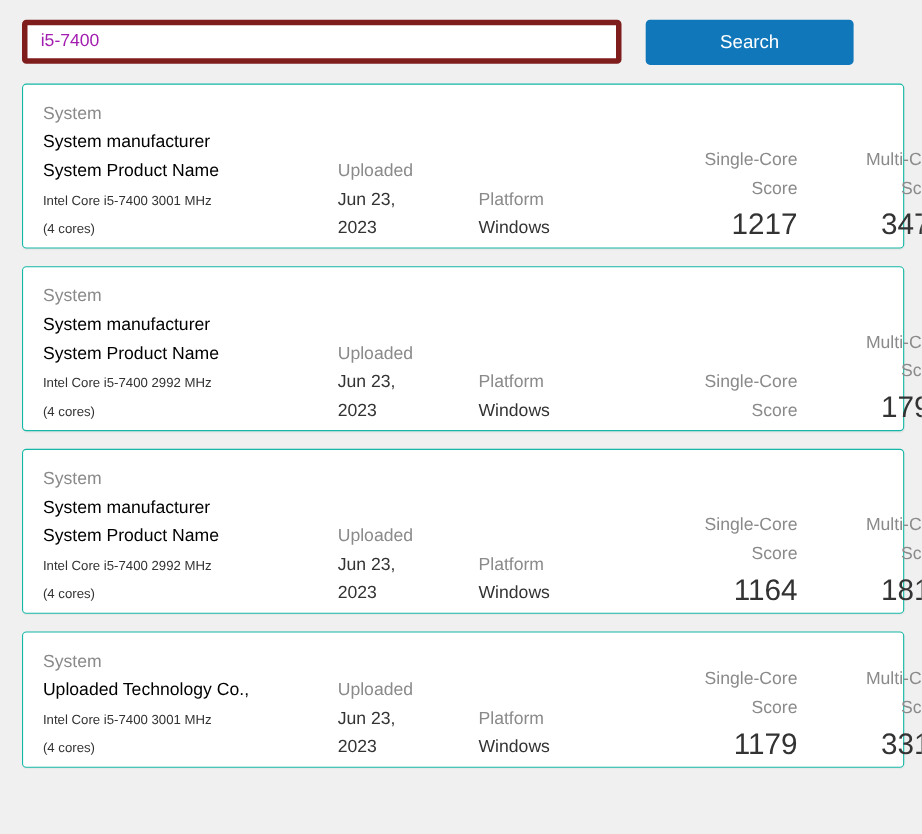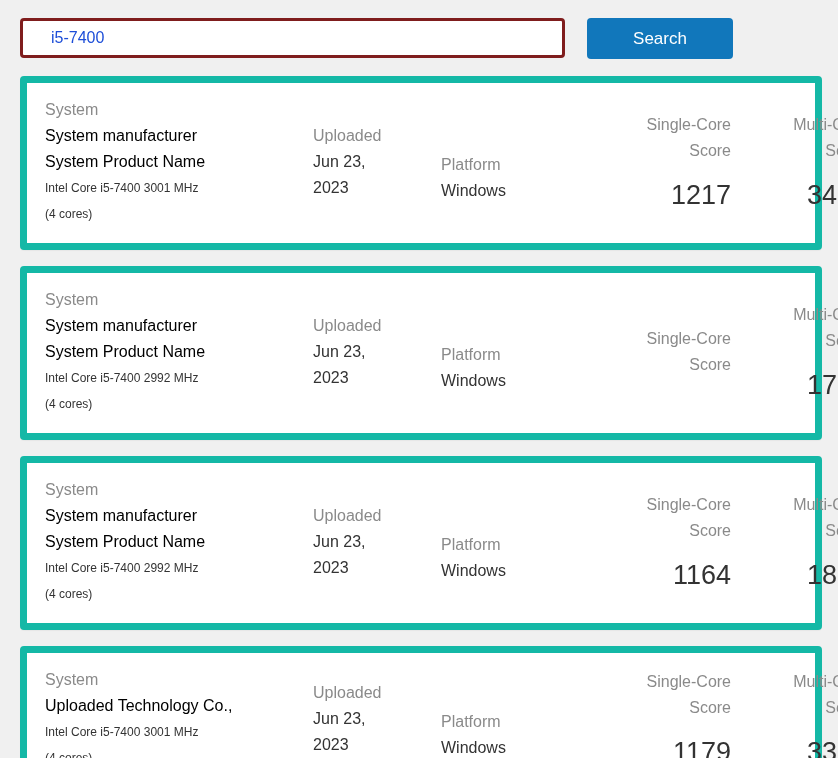--- a/index.html
+++ b/index.html
@@ -23,32 +23,32 @@
   
   .search-row {
     display: flex;
     align-items: flex-start;
     padding: 18px 16px 0 20px;
     gap: 22px;
   }
   .search-input {
     width: 545px;
     height: 40px;
-    border: 3px solid #7f1d1d;
+    border: 5px solid #7f1d1d;
     border-radius: 4px;
     background: #ffffff;
     font-family: "Liberation Sans", sans-serif;
     font-size: 16px;
-    color: #1d4ed8;
-    padding: 0 28px;
+    color: #a21caf;
+    padding: 0 12px;
     outline: none;
   }
   .search-input::placeholder { color: #9a9a9a; }
   .search-button {
-    width: 146px;
+    width: 189px;
     height: 41px;
     background: #1177bb;
     border: none;
     border-radius: 4px;
     color: #ffffff;
     font-family: "Liberation Sans", sans-serif;
     font-size: 17px;
     cursor: pointer;
     line-height: 41px;
     padding: 0;
@@ -59,26 +59,26 @@
   .results {
     margin-top: 17px;
     padding: 0 16px 0 20px;
     display: flex;
     flex-direction: column;
     gap: 16px;
   }
 
   .result-card {
     background: #ffffff;
-    border: 7px solid #14b8a6;
+    border: 1px solid #14b8a6;
     border-radius: 4px;
     box-shadow: 0 1px 1px rgba(0,0,0,0.04);
-    padding: 14px 16px 16px 18px;
+    padding: 14px 16px 4px 18px;
     display: flex;
-    align-items: center;
+    align-items: flex-end;
   }
 
   .col-header {
     color: #8a8a8a;
     font-size: 16px;
     line-height: 26px;
     font-weight: normal;
     white-space: nowrap;
   }
 
@@ -130,21 +130,21 @@
   }
   .uploaded-date {
     max-width: 85px;
   }
 
   .score-value {
     color: #333333;
     font-size: 27px;
     line-height: 34px;
     text-align: right;
-    margin-top: 14px;
+    margin-top: 2px;
     white-space: nowrap;
   }
 </style>
 </head>
 <body>
 
 <div class="page">
 
   <div class="search-row">
     <input class="search-input" type="text" value="i5-7400" placeholder="Search" style="">

